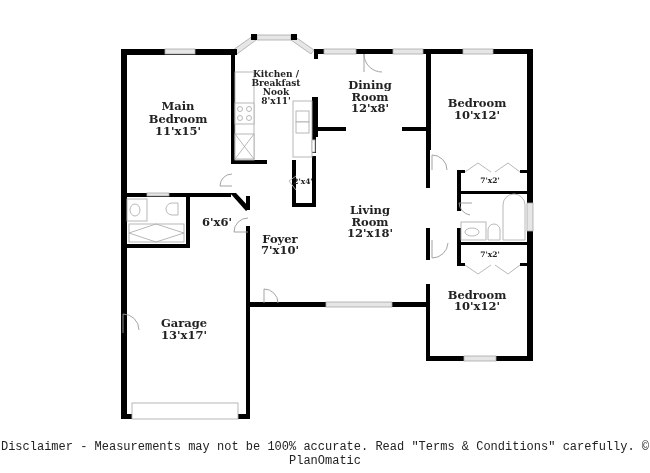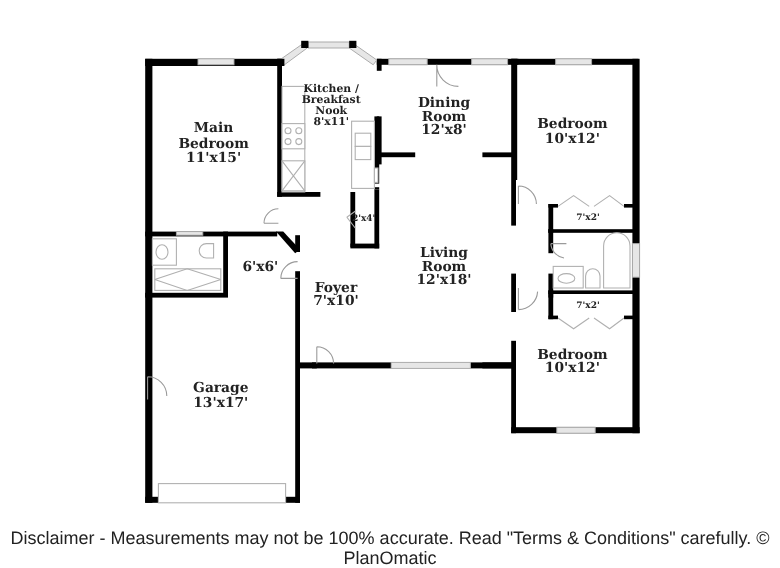--- a/index.html
+++ b/index.html
@@ -9,21 +9,21 @@
     .win { fill: #e6e6e6; stroke: #a8a8a8; stroke-width: 0.8; }
     .fix { fill: #fff; stroke: #b0b0b0; stroke-width: 0.9; }
     .fixline { fill: none; stroke: #b0b0b0; stroke-width: 0.9; }
     .door { fill: none; stroke: #9a9a9a; stroke-width: 0.9; }
     .label { font-family: "DejaVu Serif", serif; font-weight: bold; fill: #222; text-anchor: middle; }
     .lbl-lg { font-size: 11.5px; }
     .lbl-sm { font-size: 9px; }
     .lbl-xs { font-size: 7.5px; }
     .disclaimer {
       position: absolute; left: 0; width: 650px; top: 440px;
-      text-align: center; font-family: Liberation Sans, sans-serif; font-size: 15px; color: #222;
+      text-align: center; font-family: Liberation Mono, monospace; font-size: 12px; color: #222;
     }
   </style>
 </head>
 <body>
 
 <svg id="plan" viewBox="0 0 650 473" xmlns="http://www.w3.org/2000/svg">
 
   <g>
 
     <rect class="wall" x="121" y="49" width="6" height="370"></rect>

